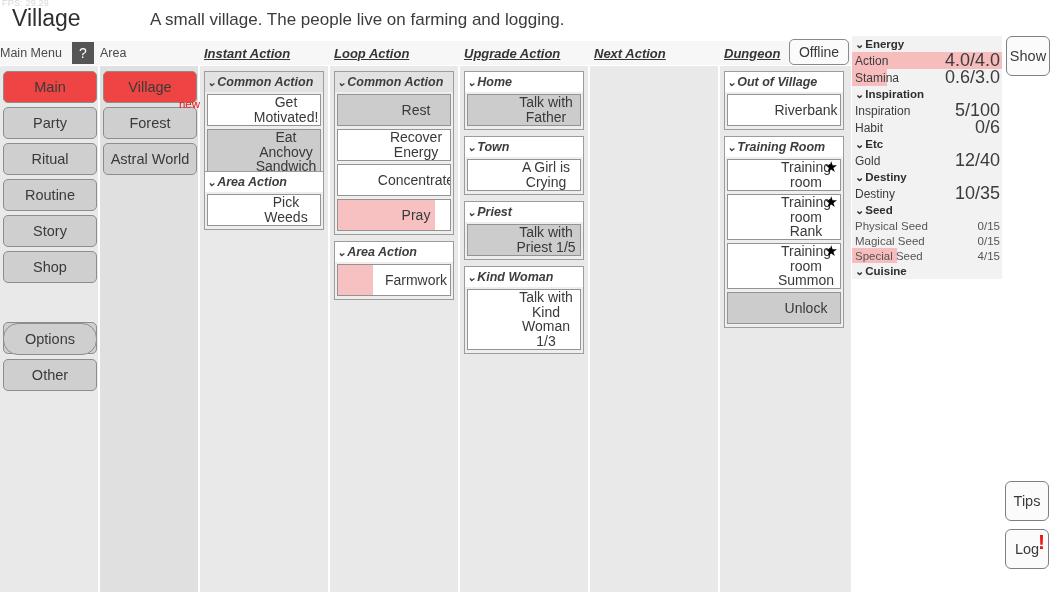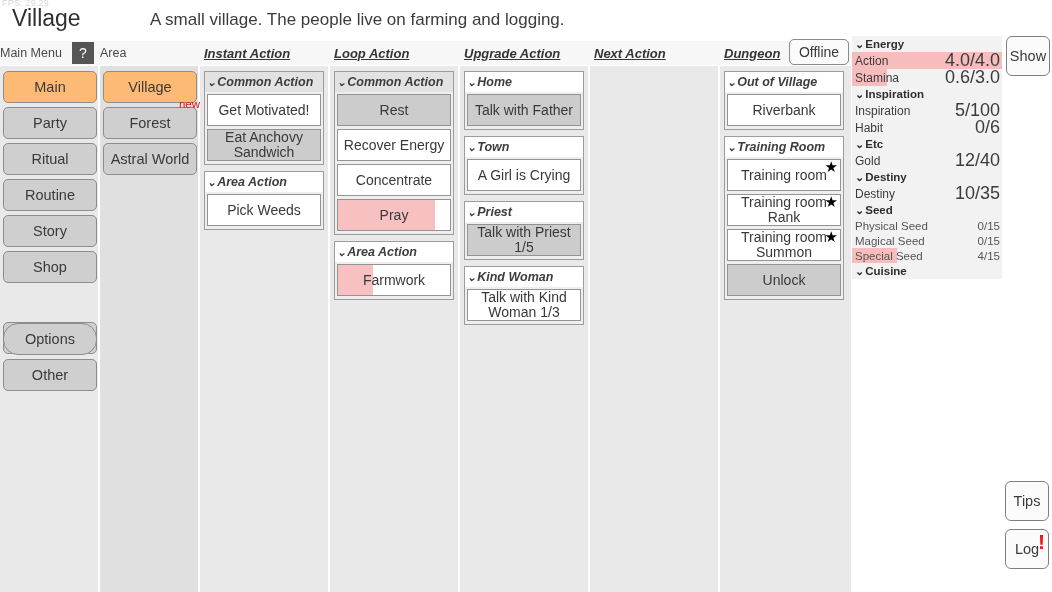--- a/index.html
+++ b/index.html
@@ -67,21 +67,21 @@
   .col.areacol { background: #e0e0e0; }
 
   
   .navbtn {
     position: absolute; left: 3px; width: 94px; height: 32px;
     background: #cfcfcf; border: 1px solid #8d8d8d; border-radius: 5px;
     font-size: 14.5px; color: #3a3a3a;
     display: flex; align-items: center; justify-content: center;
     cursor: pointer;
   }
-  .navbtn.active { background: #fdba74; }
+  .navbtn.active { background: #ef4444; }
   .badge-new {
     position: absolute; right: -4px; top: -10px;
     font-size: 11.5px; color: #f01515; font-weight: 400;
   }
   .badge-bang {
     position: absolute; right: -9px; top: -12px;
     font-size: 20px; color: #f01515; font-weight: bold; line-height: 1;
   }
 
   
@@ -107,21 +107,21 @@
     font-size: 14px; color: #393939;
     display: flex; align-items: center; justify-content: center;
     text-align: center; line-height: 1.05;
     cursor: pointer; overflow: hidden;
   }
   .abtn.gray { background: #cccccc; }
   .abtn .fill {
     position: absolute; left: 0; top: 0; bottom: 0;
     background: #f7c1c1;
   }
-  .abtn .txt { position: relative; z-index: 2; padding: 0 2px; }
+  .abtn .txt { position: relative; z-index: 2; padding: 0 2px; margin-left: 44px; }
   .abtn .star {
     position: absolute; right: 2px; top: -1px; z-index: 3;
     font-size: 15px; color: #000000; line-height: 1;
   }
 
   
   .stats {
     position: absolute; left: 852px; top: 36px;
     width: 150px;
     background: #f2f2f2;

